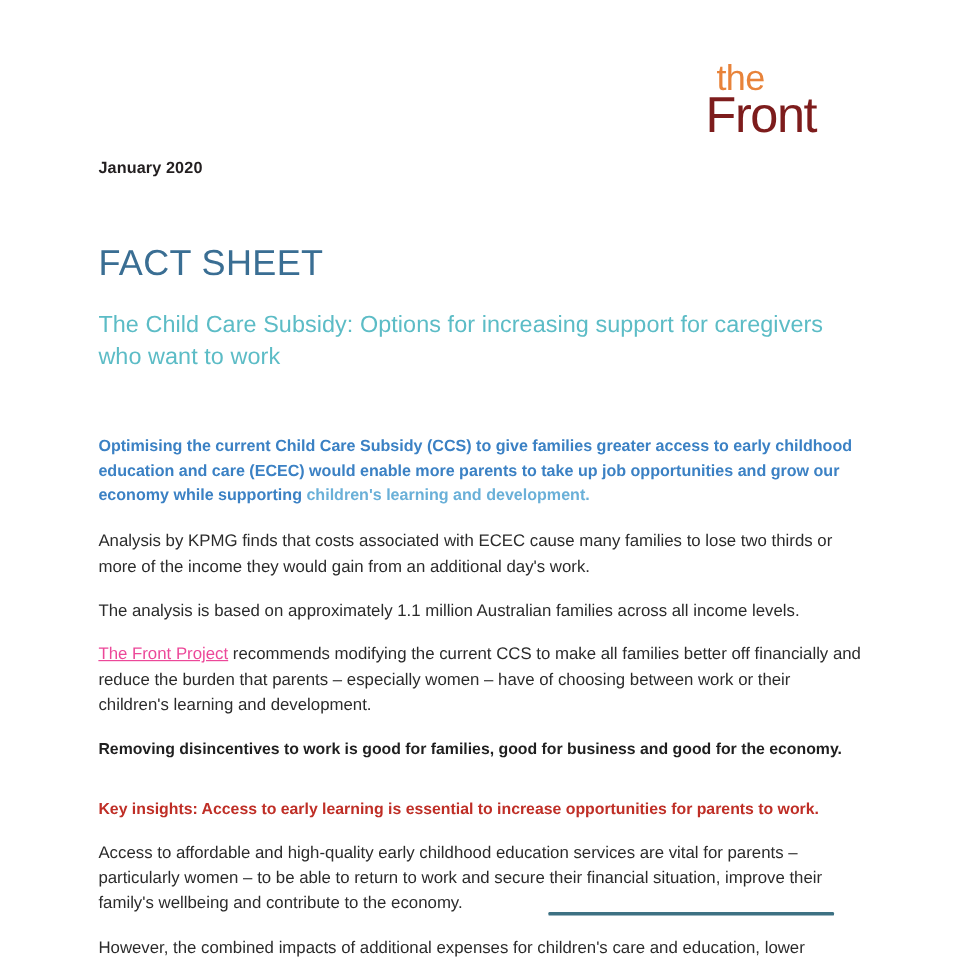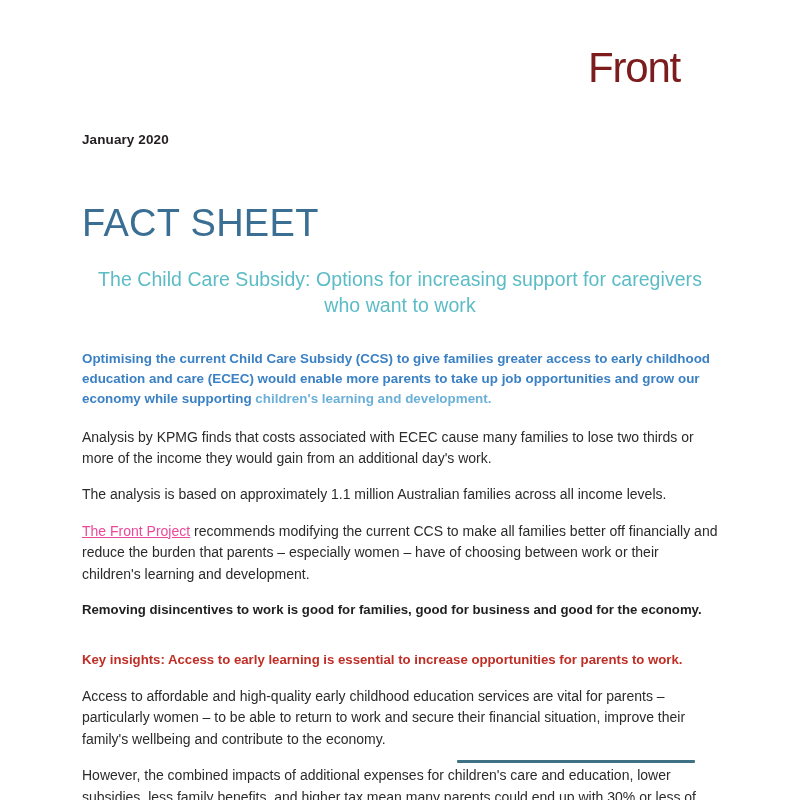--- a/index.html
+++ b/index.html
@@ -74,36 +74,35 @@
 
   
   .content {
     position: absolute;
     left: 82px;
     top: 204px;
     width: 636px;
   }
 
   .fact-sheet-title {
-    font-size: 38px;
+    font-size: 30px;
     font-weight: 400;
     color: #3a6e93;
     letter-spacing: 0.3px;
     margin: 0 0 22px 0;
     line-height: 1.05;
   }
 
   .subtitle {
     font-size: 19.5px;
     font-weight: 400;
     color: #5cbcc6;
     line-height: 1.35;
-    margin: 0 0 30px 0;
+    margin: 0 0 52px 0;
     letter-spacing: 0.05px;
-    text-align: center;
   }
 
   .lede {
     font-size: 13.4px;
     font-weight: bold;
     color: #3b81c4;
     line-height: 1.52;
     margin: 0 0 17px 0;
   }
   .lede .soft {
@@ -150,20 +149,21 @@
     background: #3d7183;
     border-radius: 1px;
   }
 </style>
 </head>
 <body>
 
 <div class="page">
 
   <div class="logo">
+    <span class="logo-the">the</span>
     <span class="logo-front">Front</span>
   </div>
 
   <div class="date-line">January 2020</div>
 
   <div class="content">
 
     <h1 class="fact-sheet-title">FACT SHEET</h1>
 
     <h2 class="subtitle">The Child Care Subsidy: Options for increasing support for caregivers who want to work</h2>

